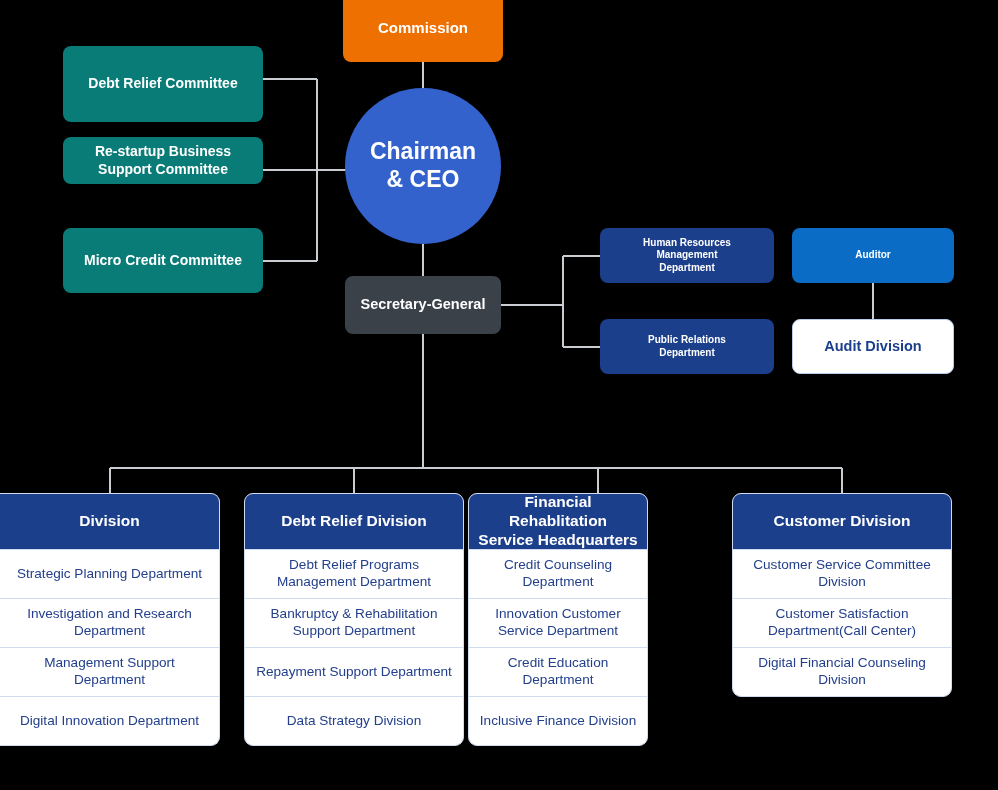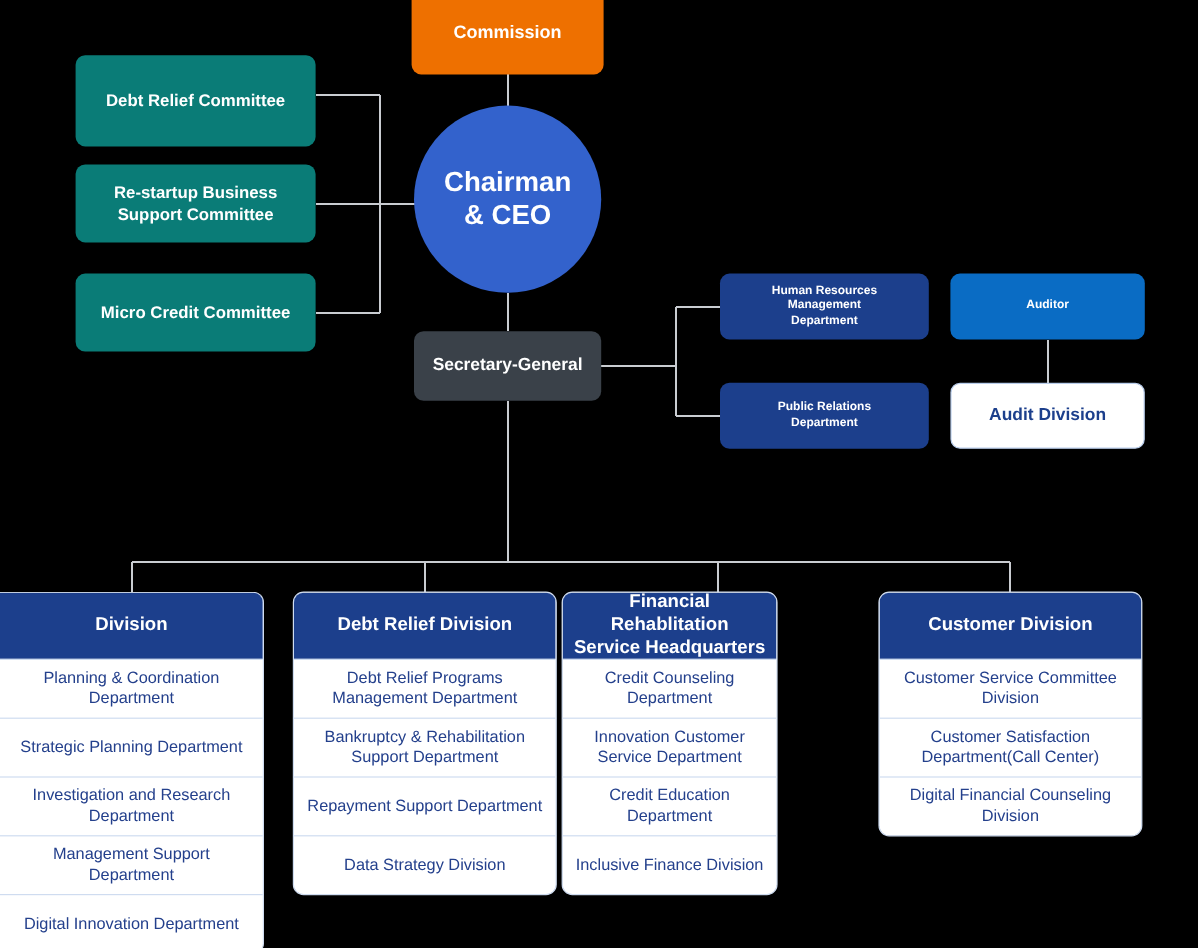--- a/index.html
+++ b/index.html
@@ -62,21 +62,21 @@
     background: #3a4149;
     font-size: 14.5px;
   }
   .node-committee {
     background: #0a7c77;
     font-size: 14px;
     left: 63px;
     width: 200px;
   }
   .committee-0 { top: 46px; height: 76px; }
-  .committee-1 { top: 137px; height: 65px; justify-content: center; }
+  .committee-1 { top: 137px; height: 47px; justify-content: center; }
   .committee-2 { top: 228px; height: 65px; }
 
   .node-dept {
     background: #1c3f8c;
     font-size: 10px;
     left: 600px;
     width: 174px;
   }
   .dept-0 { top: 228px; height: 55px; }
   .dept-1 { top: 319px; height: 55px; }
@@ -227,21 +227,20 @@
   <div class="node node-auditdiv">
     <span>Audit Division</span>
   </div>
 
   <div class="division div-0">
     <div class="division-head">
       <div>
         <div>Division</div>
       </div>
     </div>
-    <div class="division-item">Planning &amp; Coordination Department</div>
     <div class="division-item">Strategic Planning Department</div>
     <div class="division-item">Investigation and Research Department</div>
     <div class="division-item">Management Support Department</div>
     <div class="division-item">Digital Innovation Department</div>
   </div>
 
   <div class="division div-1">
     <div class="division-head">
       <div>
         <div>Debt Relief Division</div>

